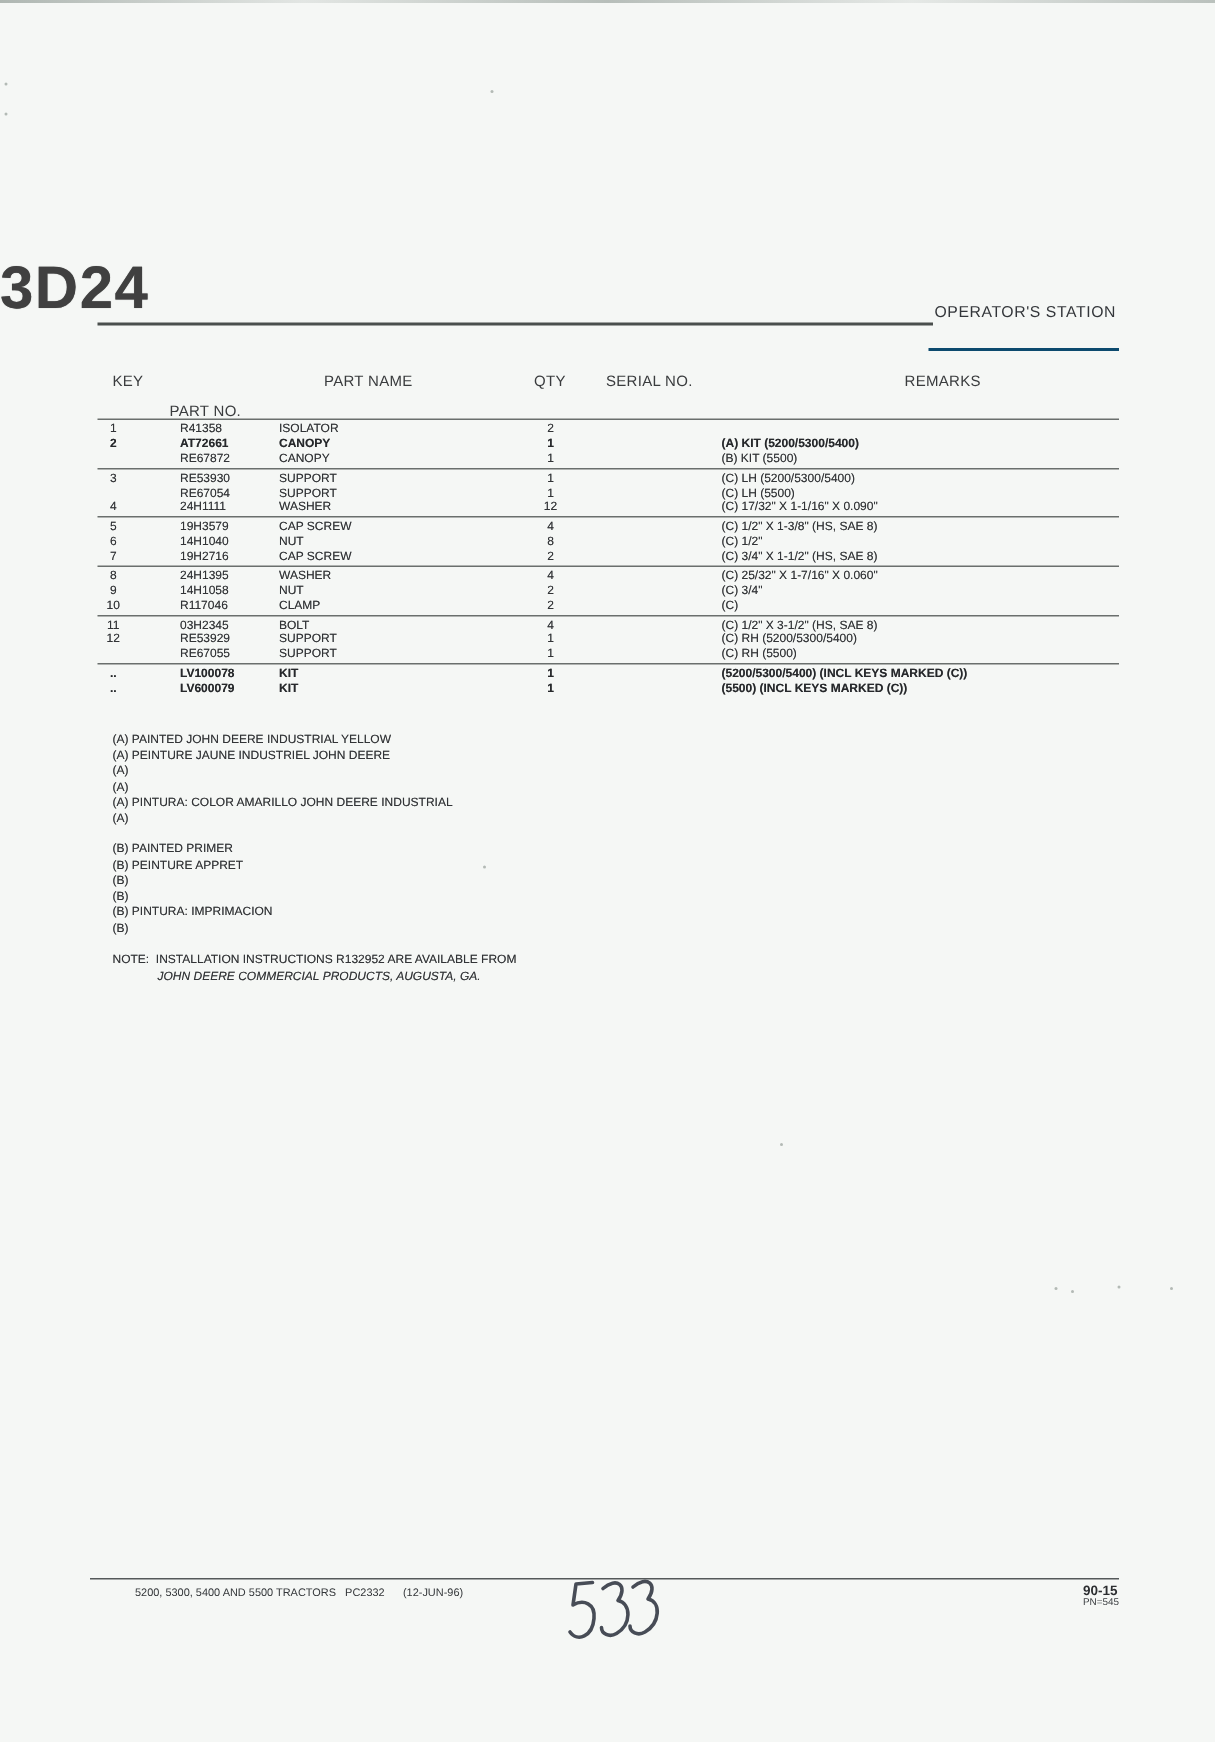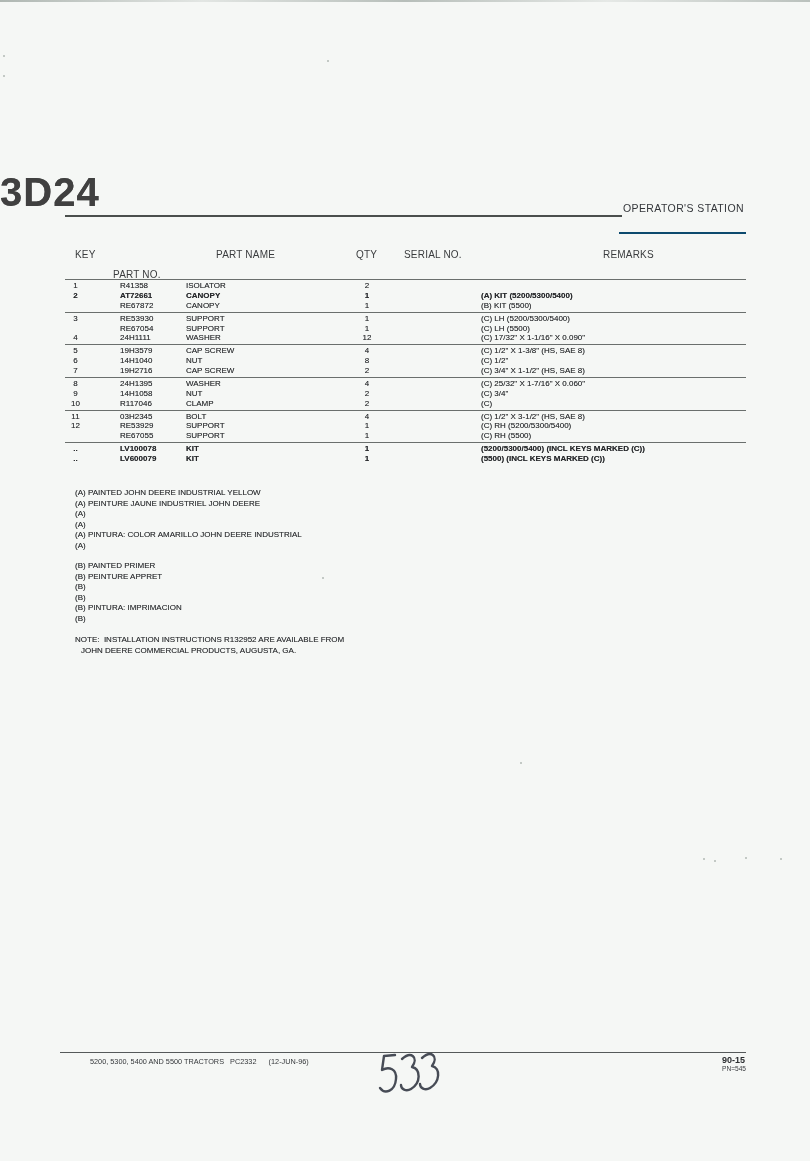--- a/index.html
+++ b/index.html
@@ -49,21 +49,21 @@
   .tc-key{left:2px;width:17px;text-align:center;}
   .tc-pn{left:39px;margin-left:16px;}
   .tc-name{left:121px;}
   .tc-qty{left:284px;width:36px;text-align:center;}
   .tc-rem{left:416px;}
 
   .notes{position:absolute;left:75px;top:488px;font-size:8px;line-height:10.5px;
          color:#323437;text-shadow:0 0 .3px rgba(30,32,34,.5);}
   .notes div{white-space:pre;}
   .nspacer-a{height:10px;} .nspacer-b{height:11px;}
-  .note-indent{margin-left:6px;}
+  .note-indent{margin-left:30px;font-style:italic;}
 
   .f-rule{position:absolute;top:1052px;left:60px;width:686px;border-top:1.5px solid #55595a;}
   .f-left{position:absolute;top:1057px;left:62px;font-size:7.3px;white-space:pre;color:#34373a;margin-left:28px;}
   .f-right{position:absolute;top:1055px;right:64px;text-align:left;}
   .f-page{font-size:9px;font-weight:bold;color:#2b2d30;}
   .f-pn{font-size:6.6px;color:#3a3d40;margin-top:0;}
   .hand{position:absolute;left:378px;top:1050px;}
 </style>
 </head>
 <body>

